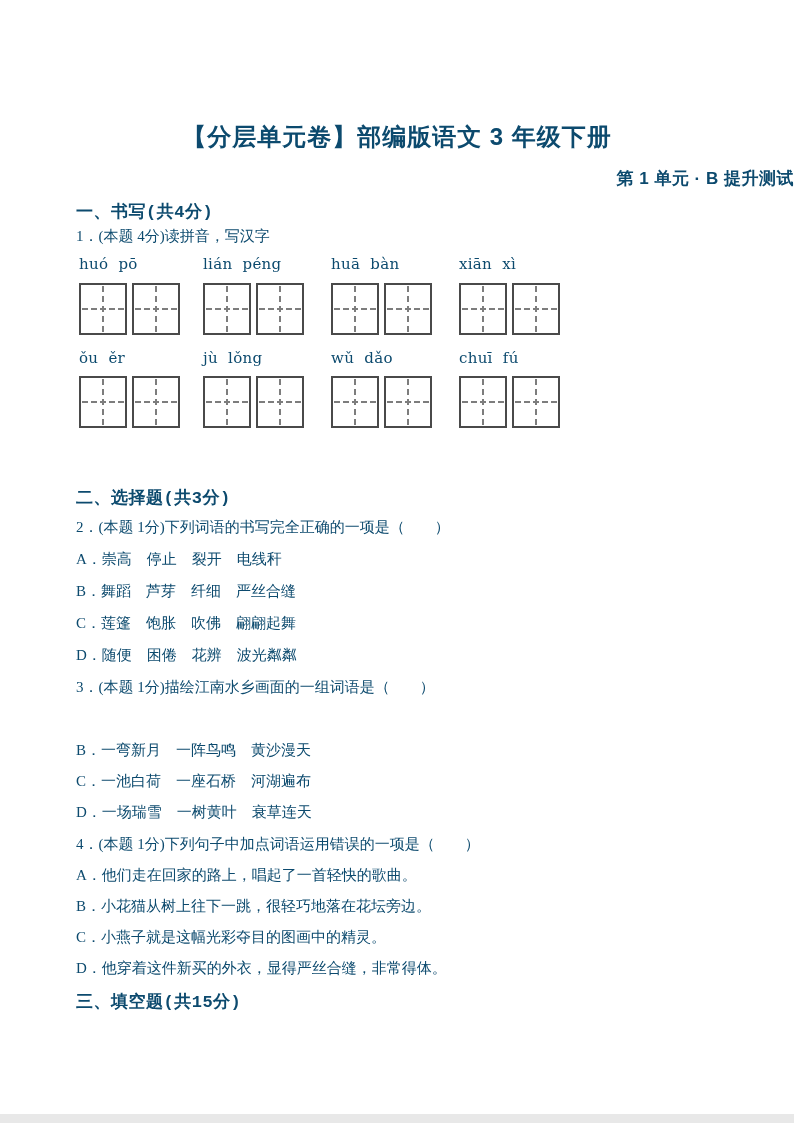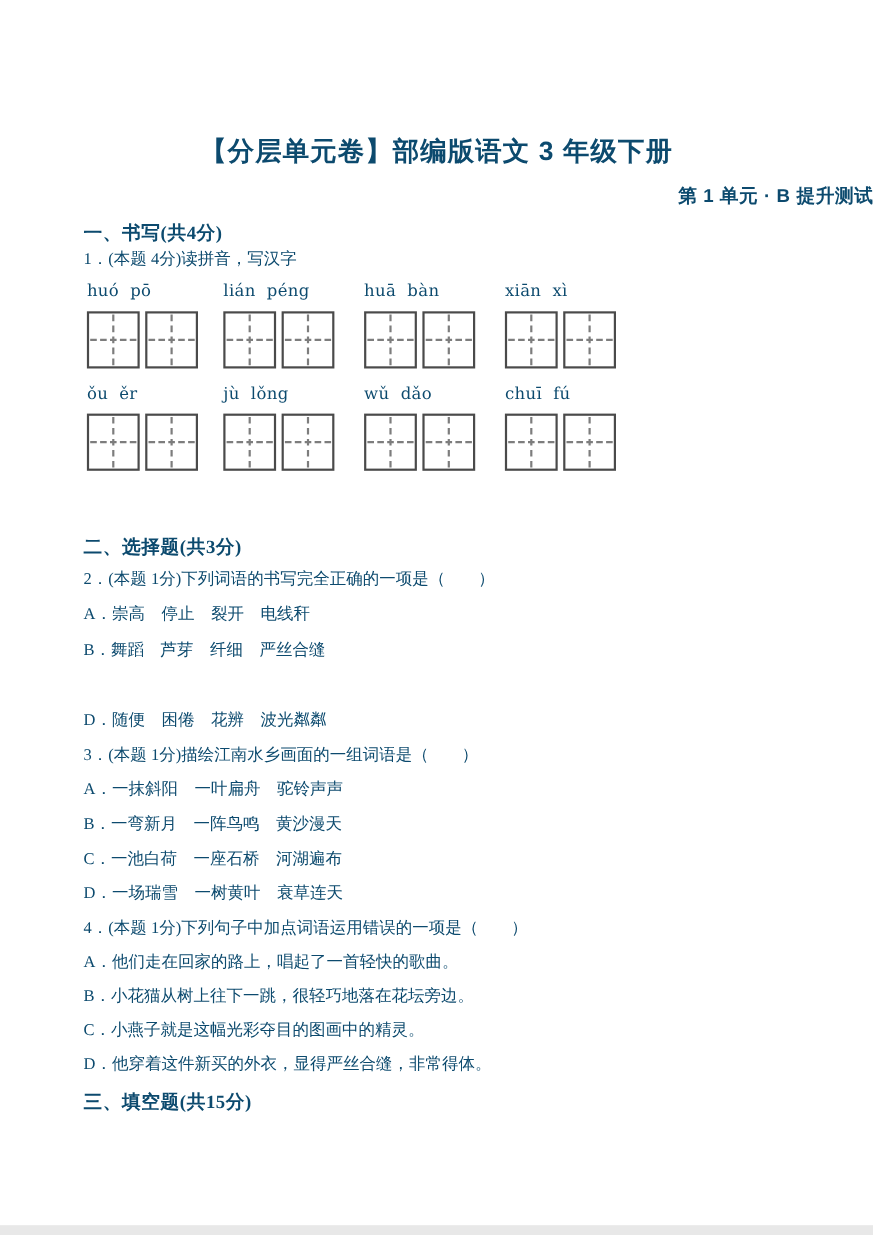--- a/index.html
+++ b/index.html
@@ -20,21 +20,21 @@
     font-weight:bold;font-size:24px;letter-spacing:1px;
   }
   .doc-subtitle{
     left:0;width:794px;top:167px;
     text-align:right;
     font-family:"Liberation Sans","DejaVu Sans",sans-serif;
     font-weight:bold;font-size:17px;letter-spacing:0.5px;
   }
   .sec-heading{
     left:76px;
-    font-family:Liberation Serif, serif;
+    font-family:Liberation Mono, monospace;
     font-weight:bold;font-size:17px;letter-spacing:0.5px;
   }
   .body-line{
     left:76px;
     font-size:15px;line-height:19px;
   }
   .pinyin-label{
     width:100px;text-align:left;
     font-family:"DejaVu Serif","Liberation Serif",serif;
     font-size:15px;letter-spacing:0.3px;
@@ -112,24 +112,24 @@
   <div class="grid-group" style="left:459px;top:376px">
     <div class="tzg"></div>
     <div class="tzg"></div>
   </div>
 
   <div class="abs sec-heading" style="top:486px">二、选择题(共3分)</div>
 
   <div class="abs body-line" style="top:518px">2．(本题 1分)下列词语的书写完全正确的一项是（　　）</div>
   <div class="abs body-line" style="top:550px">A．崇高　停止　裂开　电线秆</div>
   <div class="abs body-line" style="top:582px">B．舞蹈　芦芽　纤细　严丝合缝</div>
+  <div class="abs body-line" style="top:614px">C．莲篷　饱胀　吹佛　翩翩起舞</div>
   <div class="abs body-line" style="top:646px">D．随便　困倦　花辨　波光粼粼</div>
 
   <div class="abs body-line" style="top:678px">3．(本题 1分)描绘江南水乡画面的一组词语是（　　）</div>
-  <div class="abs body-line" style="top:709px">A．一抹斜阳　一叶扁舟　驼铃声声</div>
   <div class="abs body-line" style="top:741px">B．一弯新月　一阵鸟鸣　黄沙漫天</div>
   <div class="abs body-line" style="top:772px">C．一池白荷　一座石桥　河湖遍布</div>
   <div class="abs body-line" style="top:803px">D．一场瑞雪　一树黄叶　衰草连天</div>
 
   <div class="abs body-line" style="top:835px">4．(本题 1分)下列句子中加点词语运用错误的一项是（　　）</div>
   <div class="abs body-line" style="top:866px">A．他们走在回家的路上，唱起了一首轻快的歌曲。</div>
   <div class="abs body-line" style="top:897px">B．小花猫从树上往下一跳，很轻巧地落在花坛旁边。</div>
   <div class="abs body-line" style="top:928px">C．小燕子就是这幅光彩夺目的图画中的精灵。</div>
   <div class="abs body-line" style="top:959px">D．他穿着这件新买的外衣，显得严丝合缝，非常得体。</div>
 

